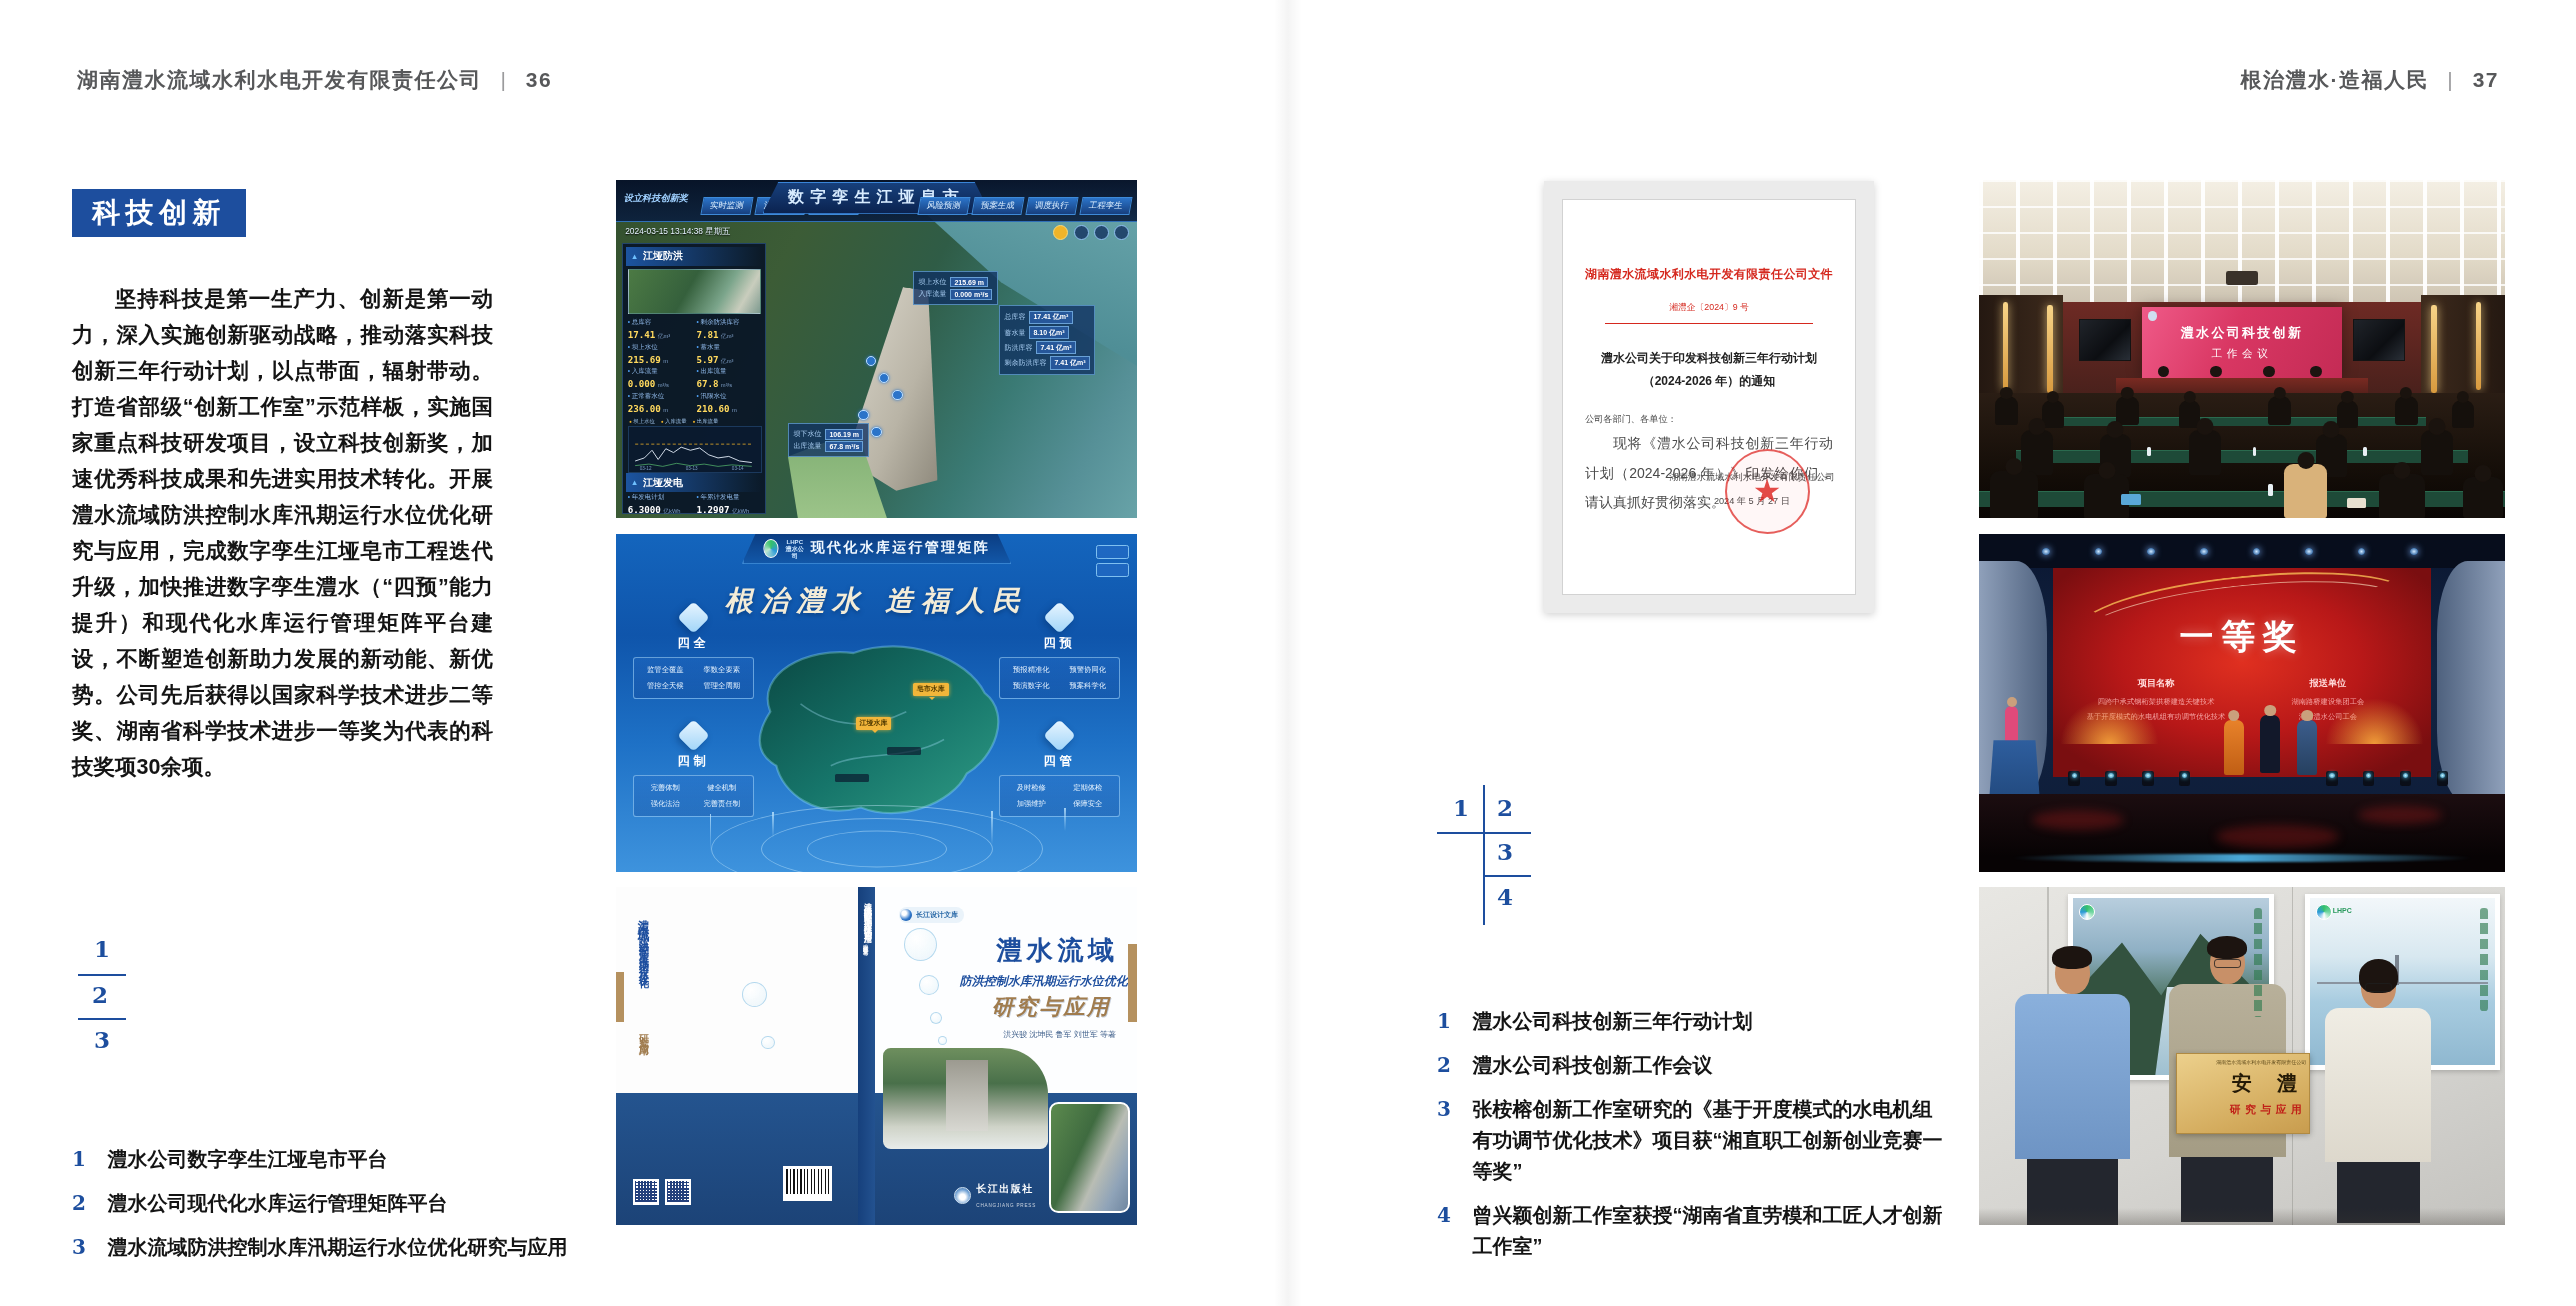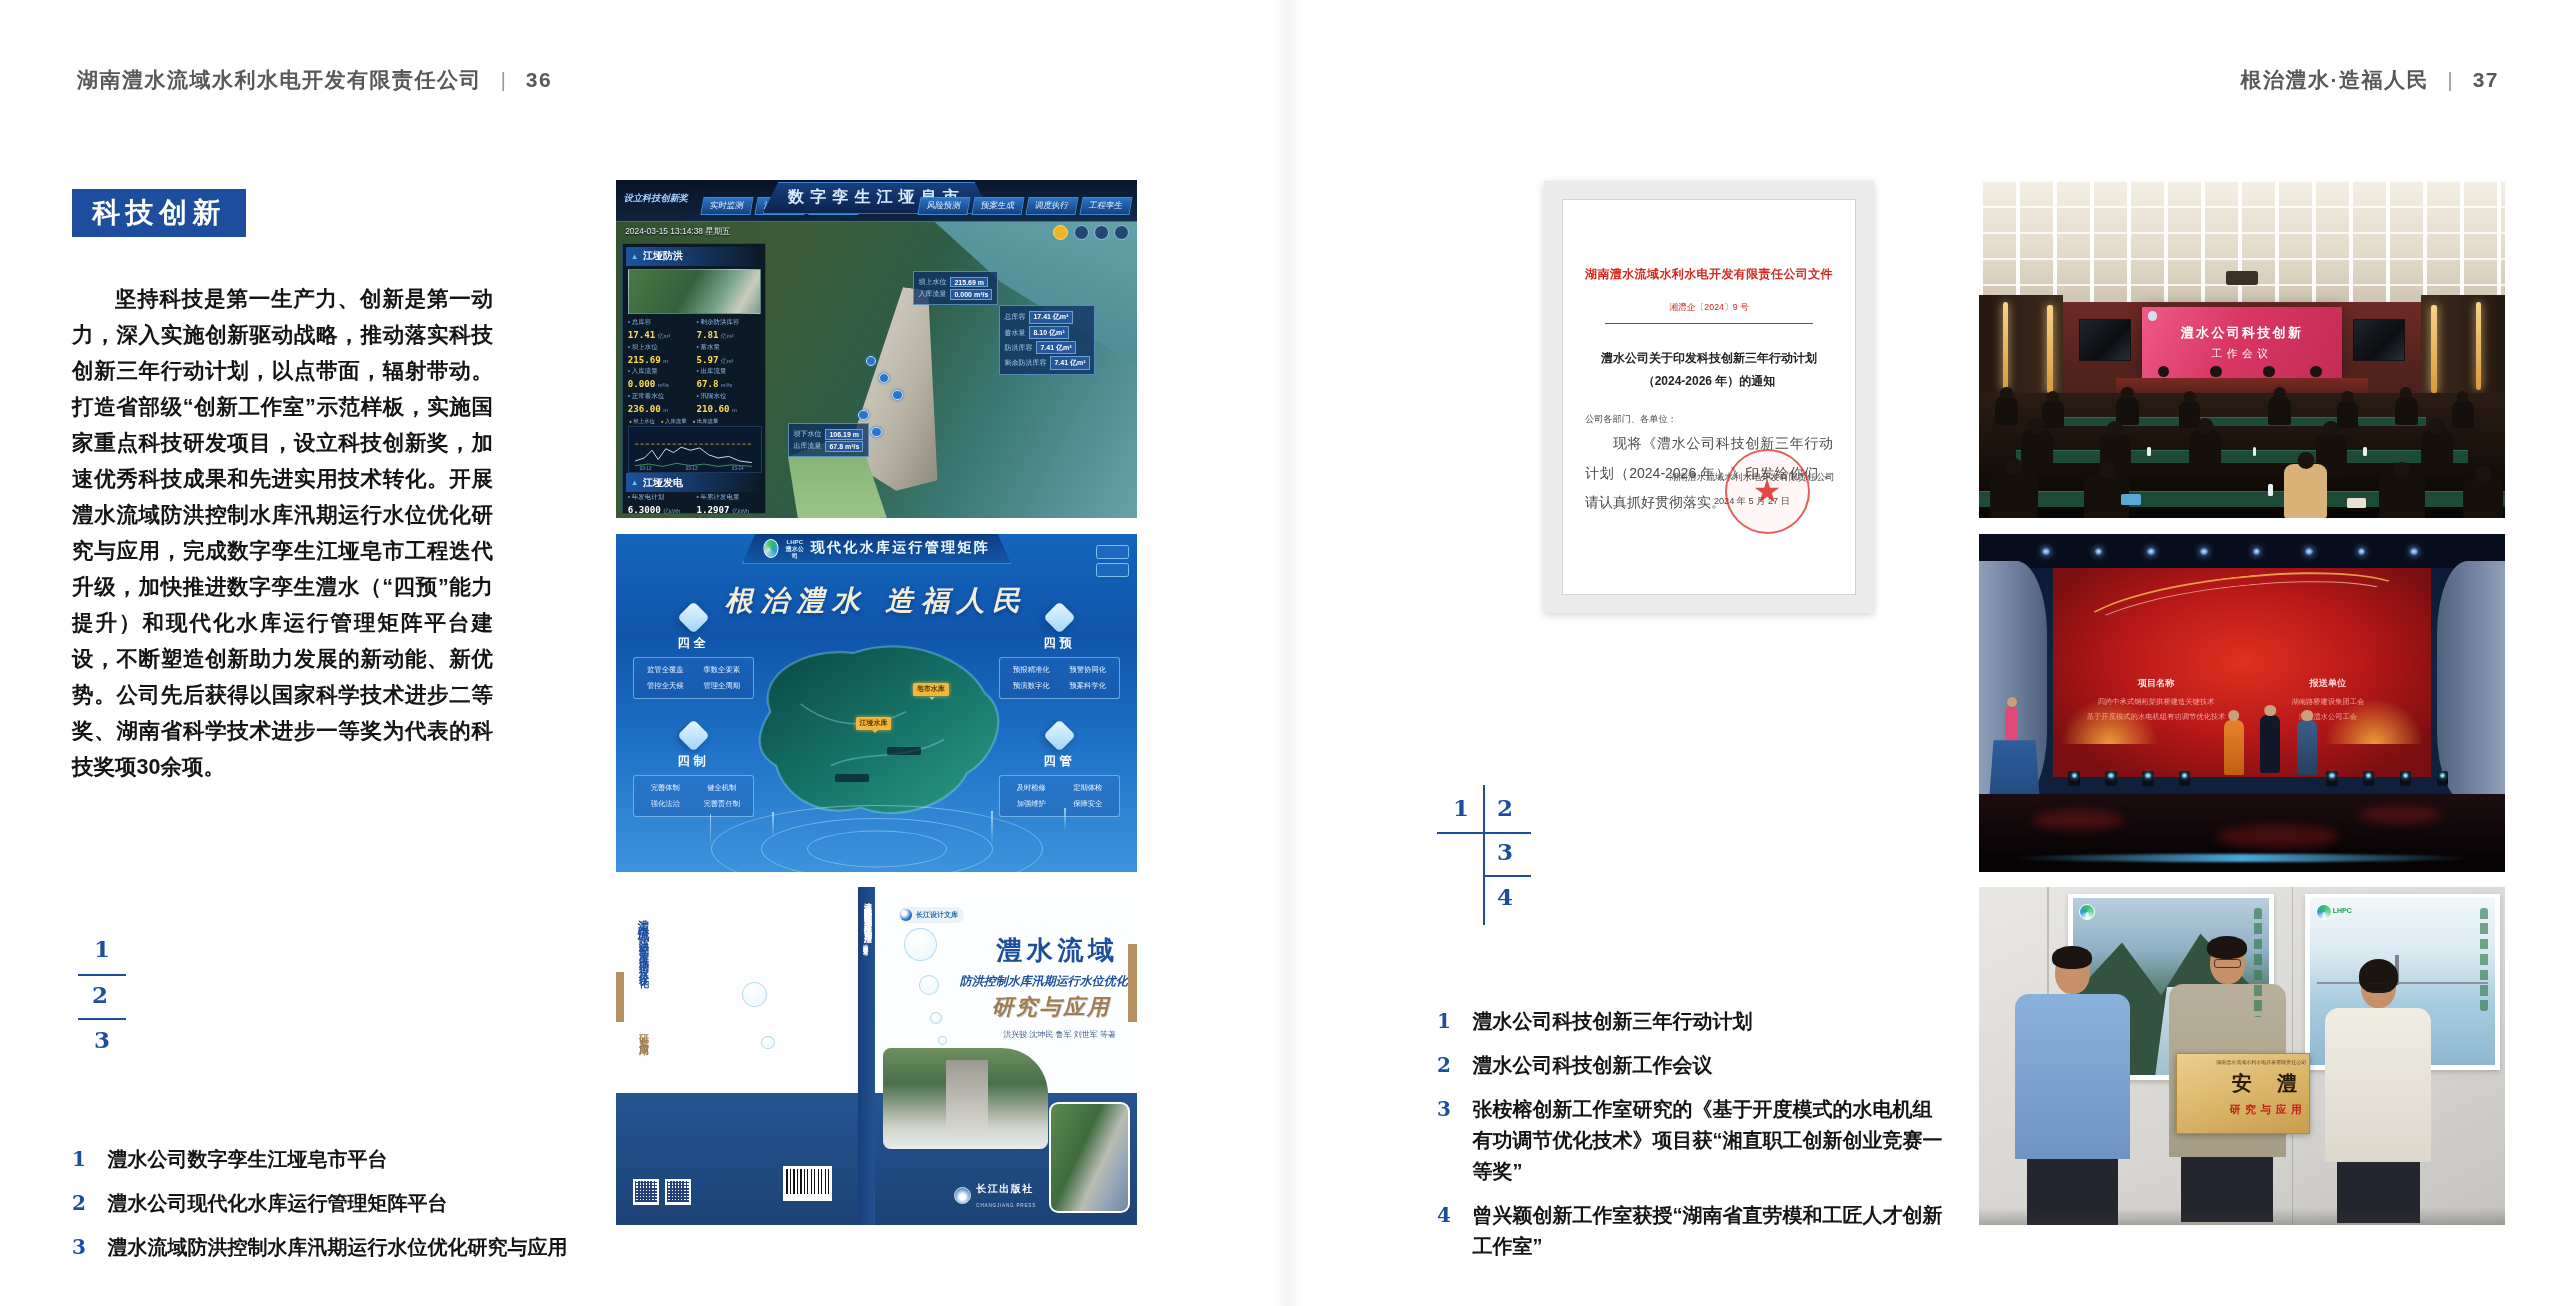--- a/index.html
+++ b/index.html
@@ -661,20 +661,21 @@
     <span class="aw-spot" style="left:42%;"></span>
     <span class="aw-spot" style="left:52%;"></span>
     <span class="aw-spot" style="left:62%;"></span>
     <span class="aw-spot" style="left:72%;"></span>
     <span class="aw-spot" style="left:82%;"></span>
     <div class="aw-side aw-sidel"></div>
     <div class="aw-side aw-sider"></div>
     <div class="aw-screen">
       <div class="aw-swirl"></div>
       <div class="aw-swirl s2"></div>
+      <div class="aw-title">一等奖</div>
       <div class="aw-cols">
         <div class="aw-col">
           <div class="aw-colh">项目名称</div>
           <div class="aw-line">四跨中承式钢桁架拱桥建造关键技术</div>
           <div class="aw-line">基于开度模式的水电机组有功调节优化技术</div>
         </div>
         <div class="aw-col">
           <div class="aw-colh">报送单位</div>
           <div class="aw-line">湖南路桥建设集团工会</div>
           <div class="aw-line">湖南澧水公司工会</div>

